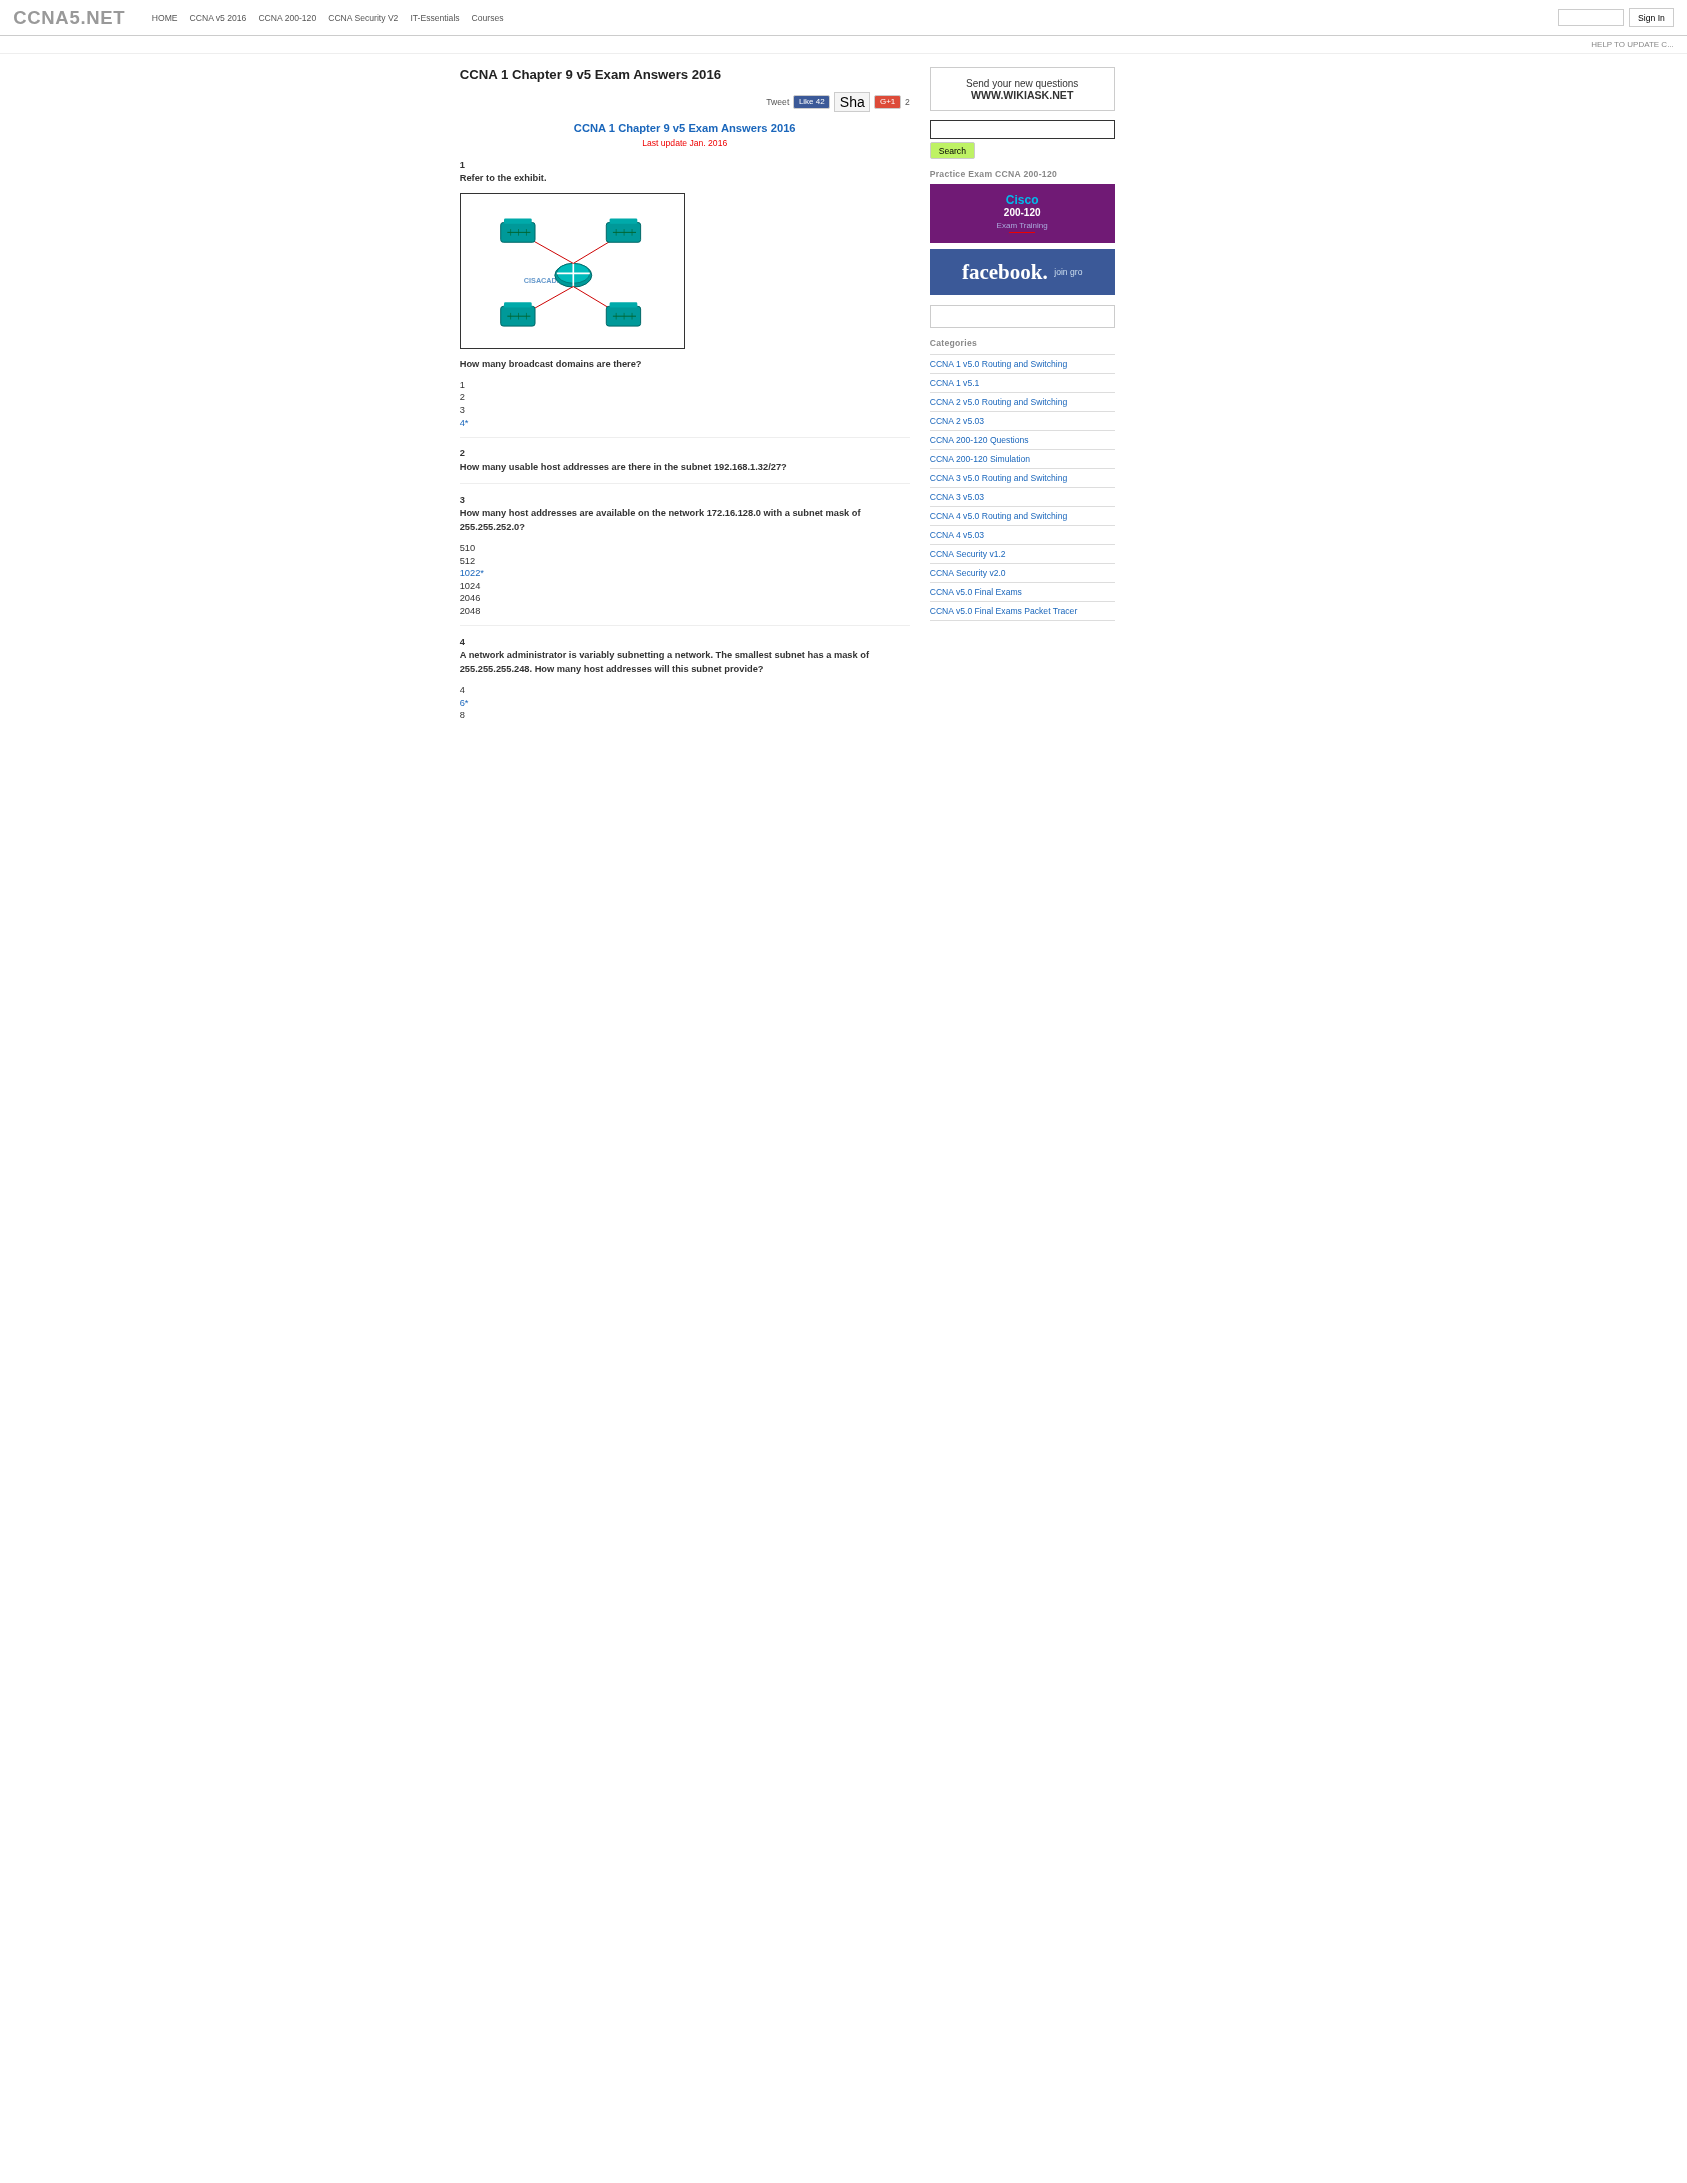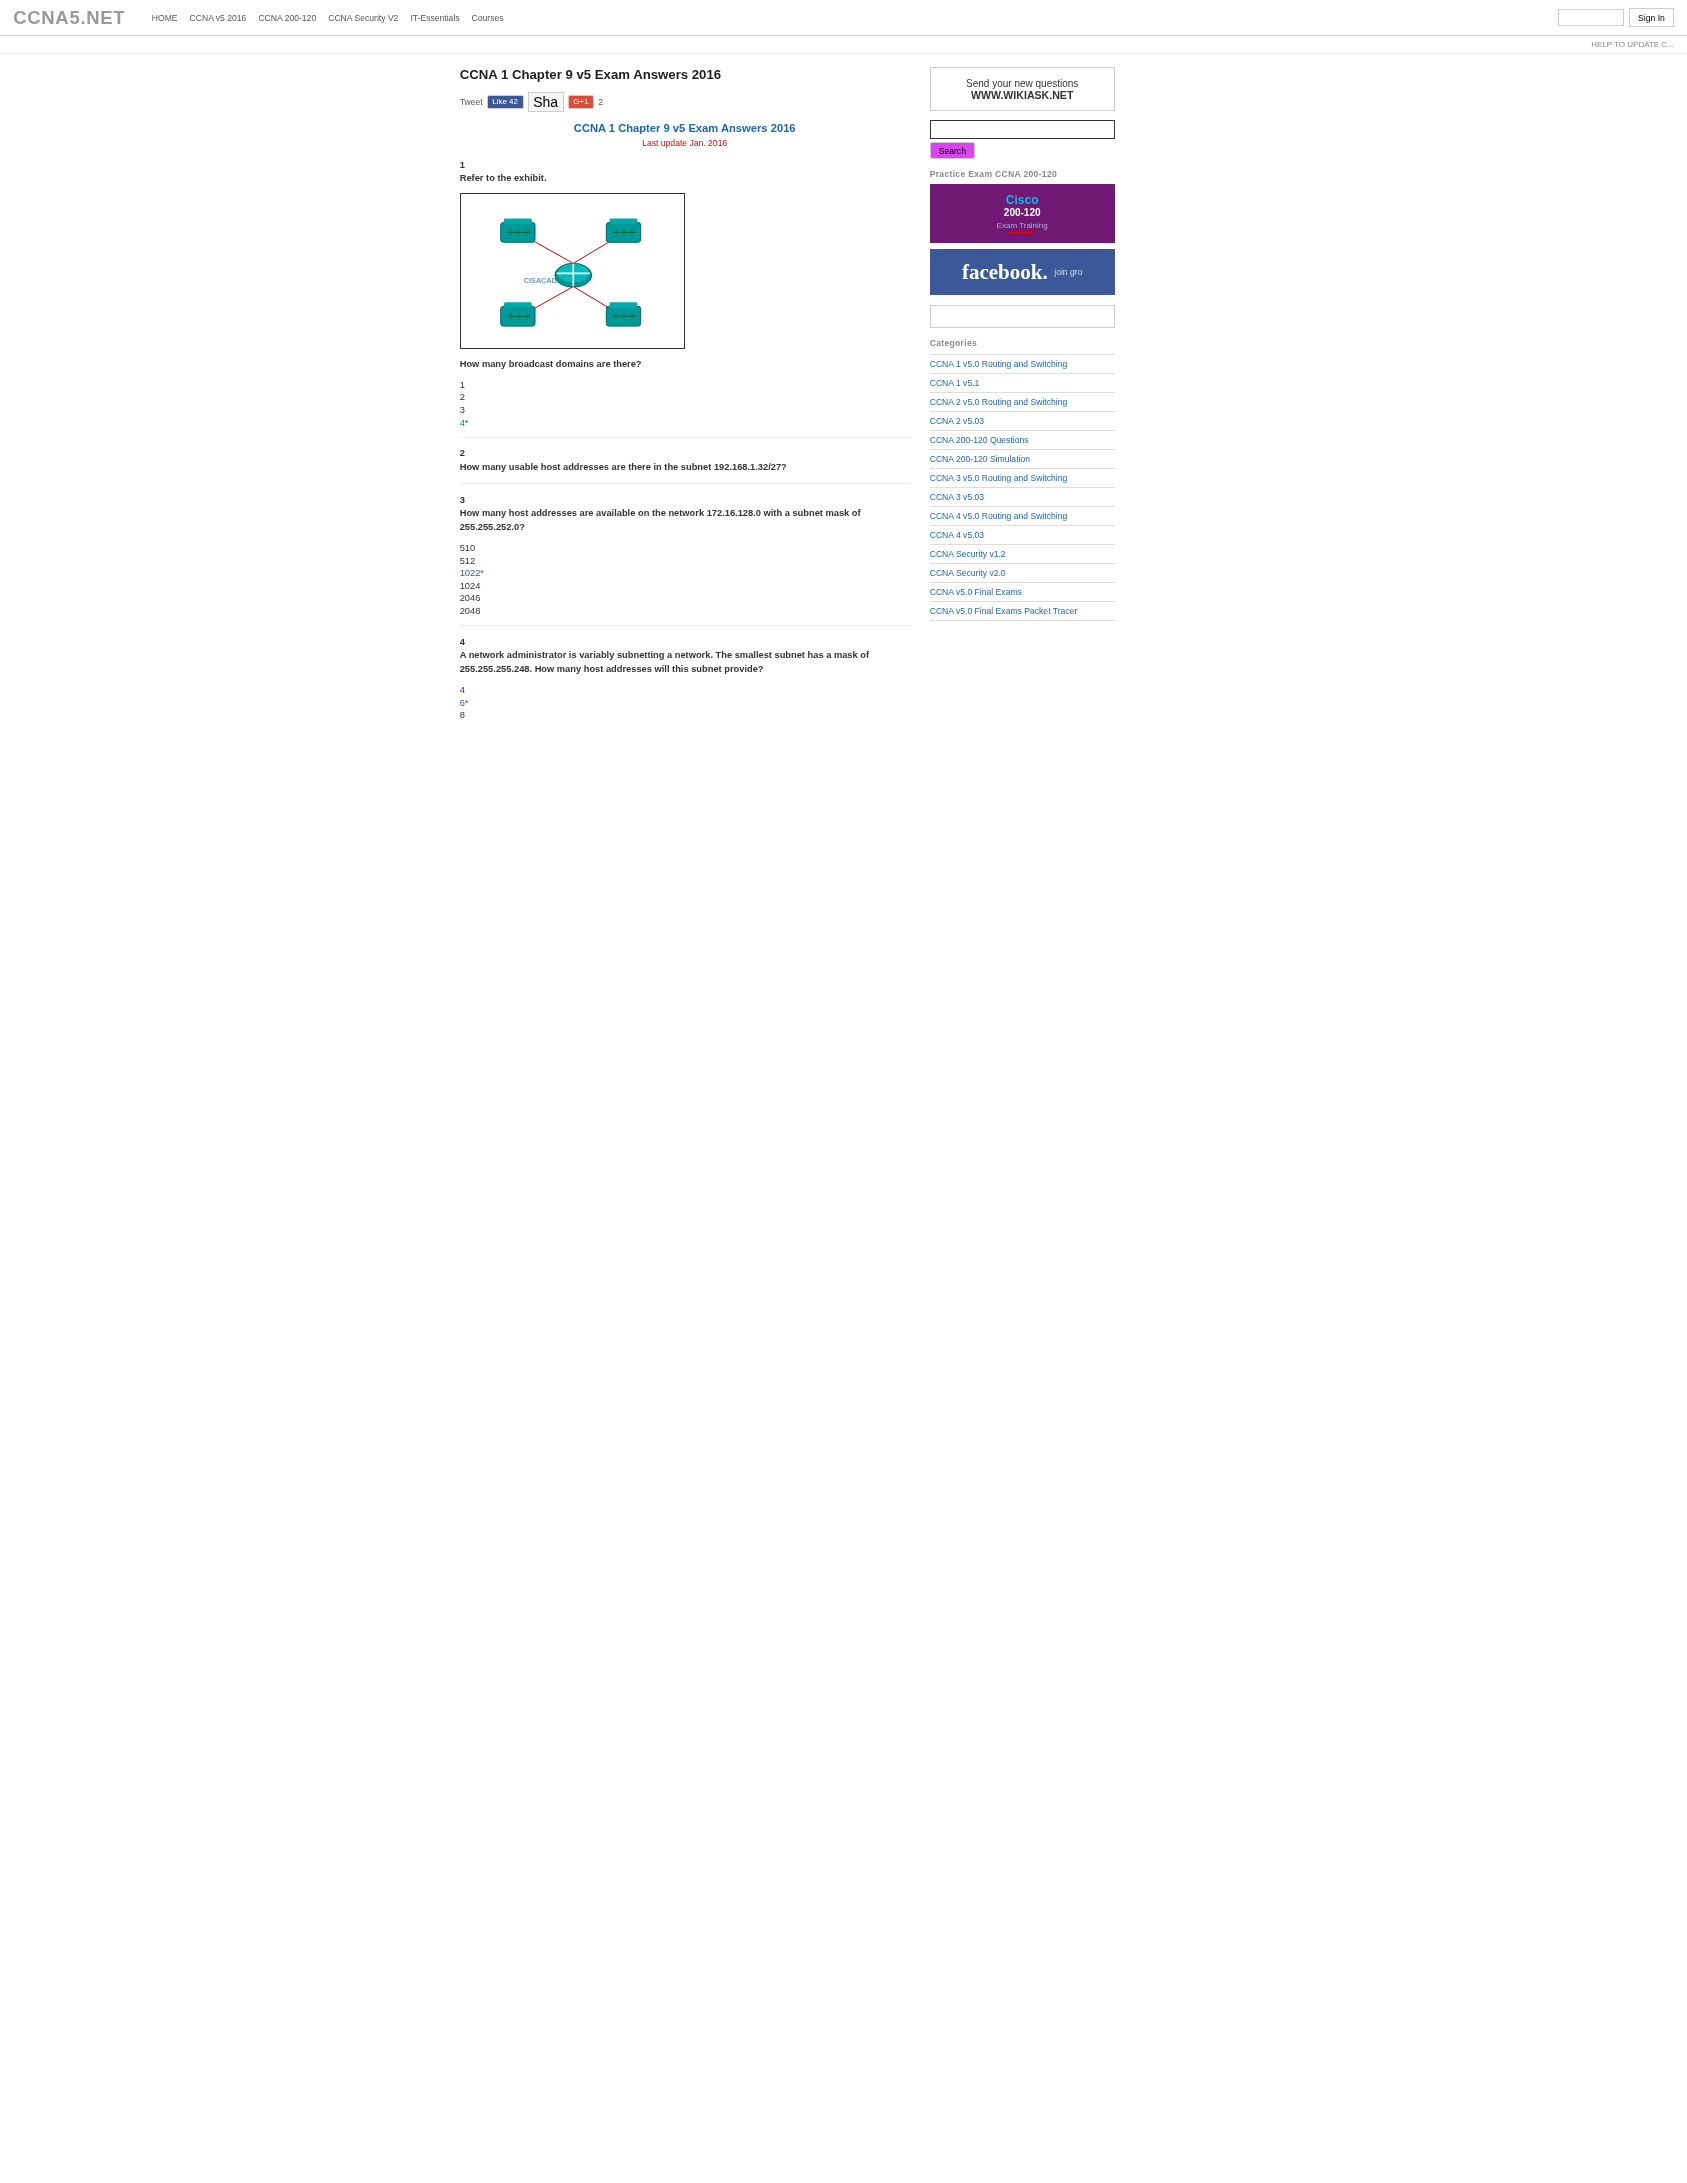--- a/index.html
+++ b/index.html
@@ -83,20 +83,21 @@
     }
 
     
     .social-bar {
       display: flex;
       align-items: center;
       gap: 4px;
       margin-bottom: 9.3px;
       font-size: 8.6px;
       color: #555;
+      justify-content: flex-end;
     }
     .like-btn {
       border: 0.7px solid #ccc;
       padding: 1.3px 4.6px;
       font-size: 8px;
       cursor: pointer;
       background: #3b5998;
       color: #fff;
       border-radius: 2px;
     }
@@ -197,21 +198,21 @@
       padding: 3.3px 5.3px;
       font-size: 8.6px;
       margin-bottom: 3.3px;
       display: block;
     }
     .sidebar-search-btn {
       border: 0.7px solid #ccc;
       padding: 2.6px 8px;
       font-size: 8.6px;
       cursor: pointer;
-      background: #d946ef;
+      background: #bef264;
       border-radius: 2px;
     }
 
     .sidebar-practice-label {
       color: #888;
       font-size: 8.6px;
       margin-bottom: 5.3px;
       font-weight: bold;
       letter-spacing: 0.3px;
     }

